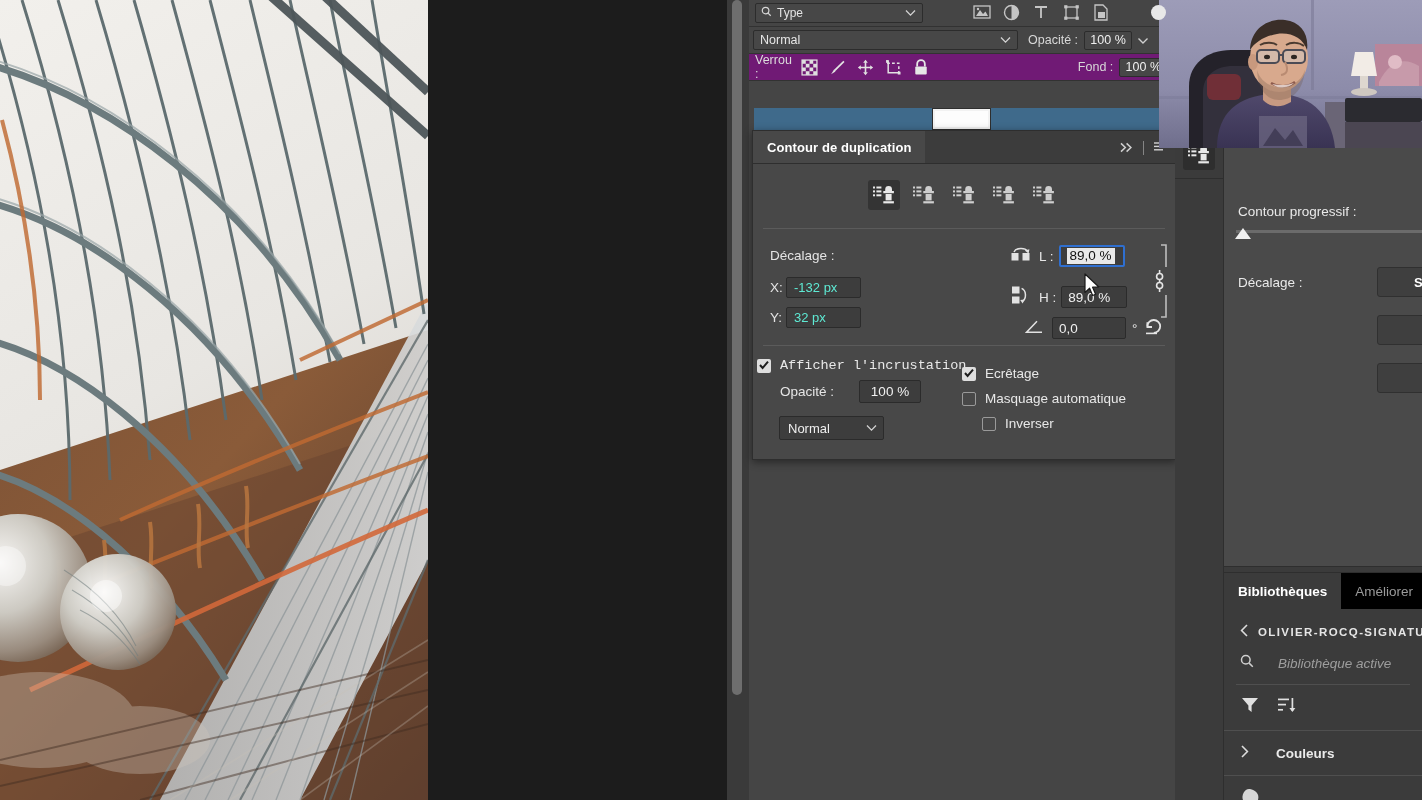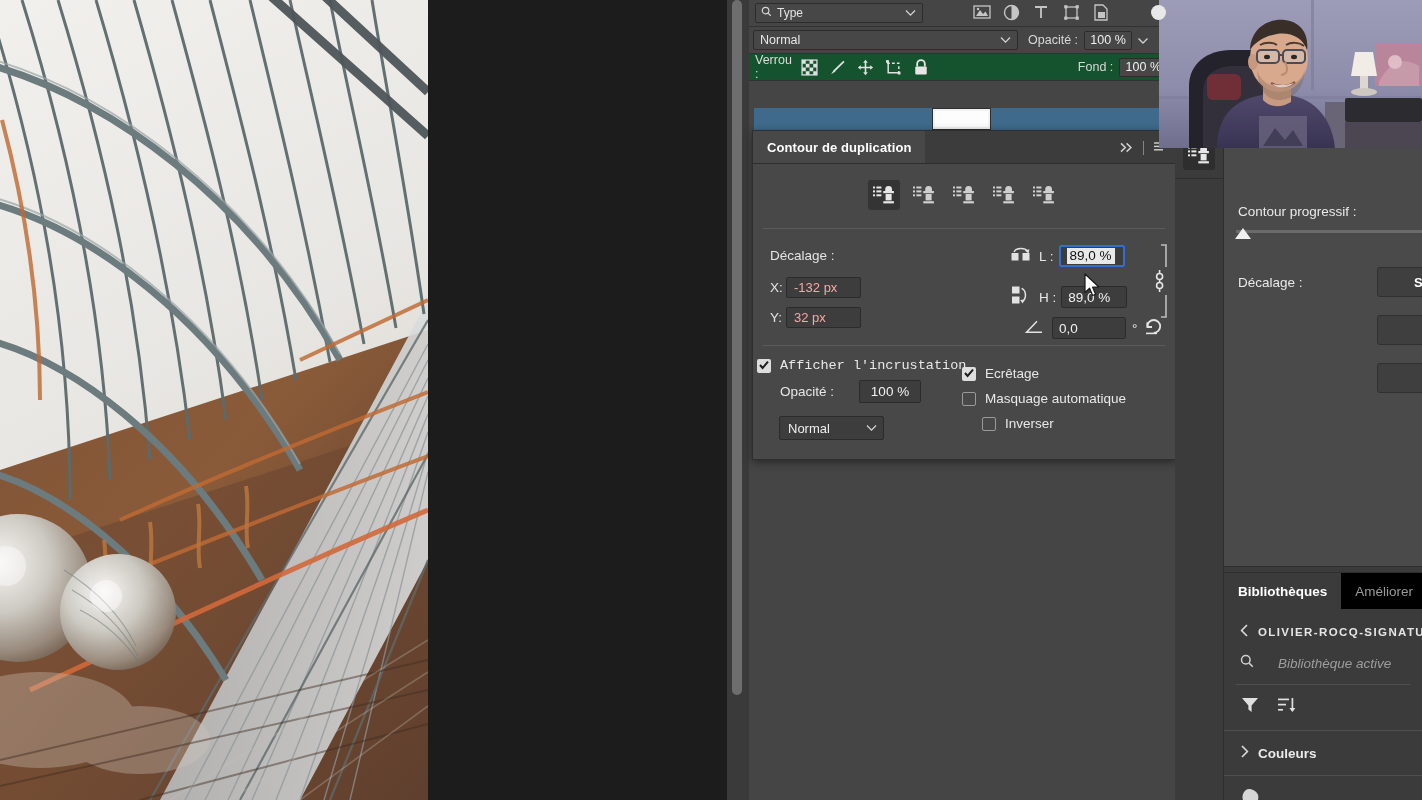--- a/index.html
+++ b/index.html
@@ -75,21 +75,21 @@
   .lbl-sm { color:#d8d8d8; font-size:12.5px; margin-left:10px; white-space:nowrap; }
   .num-box {
     height:19px; min-width:48px; background:#474747; border:1px solid #2c2c2c;
     border-radius:2px; color:#efefef; font-size:12.5px;
     display:flex; align-items:center; justify-content:center; padding:0 5px;
     margin-left:6px;
   }
   .mini-chev { margin-left:5px; }
 
   .lock-row { height:27px; display:flex; align-items:center; padding:0 6px;
-              border-bottom:1px solid #323232; background:#14532d; }
+              border-bottom:1px solid #323232; background:#701a75; }
   .lock-row .lbl0 { color:#dcdcdc; font-size:12.5px; }
   .lock-icons { display:flex; gap:11px; margin-left:9px; align-items:center; }
   .lock-icons .ic { width:17px; height:17px; }
 
   .layer-list { position:absolute; left:0; top:108px; width:426px; height:692px;
                 background:#454545; }
   .layer-item {
     position:absolute; left:5px; top:0; width:415px; height:22px;
     background:#3f6a8b;
     display:flex; align-items:center; justify-content:center;
@@ -123,21 +123,21 @@
 
   .clone-file { text-align:center; color:#e9e9e9; font-size:13.5px; margin-top:2px; }
   .clone-div { height:1px; background:#5b5b5b; margin:10px 10px 0 10px; }
 
   .clone-body { position:relative; height:116px; }
   .offset-lbl { position:absolute; left:17px; top:19px; color:#e4e4e4; font-size:13.5px; }
   .xy-row { position:absolute; display:flex; align-items:center; }
   .xy-row .k { color:#e4e4e4; font-size:13.5px; width:16px; }
   .xy-field {
     width:75px; height:21px; background:#3d3d3d; border:1px solid #2b2b2b;
-    border-radius:2px; color:#fca5a5; font-size:13px;
+    border-radius:2px; color:#5eead4; font-size:13px;
     display:flex; align-items:center; padding-left:7px;
   }
 
   .scale-row { position:absolute; display:flex; align-items:center; }
   .scale-row .k { color:#e7e7e7; font-size:13.5px; margin:0 5px 0 7px; }
   .sc-field {
     width:66px; height:22px; background:#3d3d3d; border:1px solid #2b2b2b;
     border-radius:2px; color:#f0f0f0; font-size:13.5px;
     display:flex; align-items:center; padding-left:6px;
   }
@@ -212,21 +212,21 @@
   .libs-crumb { display:flex; align-items:center; padding:14px 0 0 16px; gap:9px; }
   .libs-crumb .nm {
     color:#e6e6e6; font-size:11.5px; font-weight:bold; letter-spacing:1.4px;
     white-space:nowrap; overflow:hidden;
   }
   .libs-search { display:flex; align-items:center; gap:24px; padding:13px 0 0 16px; }
   .libs-search .ph { color:#9d9d9d; font-size:13.5px; font-style:italic; }
   .libs-divline { height:1px; background:#4f4f4f; margin:12px 12px 0 12px; }
   .libs-tools { display:flex; align-items:center; gap:18px; padding:11px 0 0 17px; }
   .libs-divline2 { height:1px; background:#4f4f4f; margin:12px 0 0 0; }
-  .libs-group { display:flex; align-items:center; gap:9px; padding:13px 0 0 16px; }
+  .libs-group { display:flex; align-items:center; gap:27px; padding:13px 0 0 16px; }
   .libs-group .gname { color:#eaeaea; font-size:13.5px; font-weight:bold; }
   .libs-divline3 { height:1px; background:#4f4f4f; margin:13px 0 0 0; }
 
   
   .webcam {
     position:absolute; left:1159px; top:0; width:263px; height:148px;
     overflow:hidden; background:#6d6a8f;
   }
   .webcam svg { display:block; }
 

